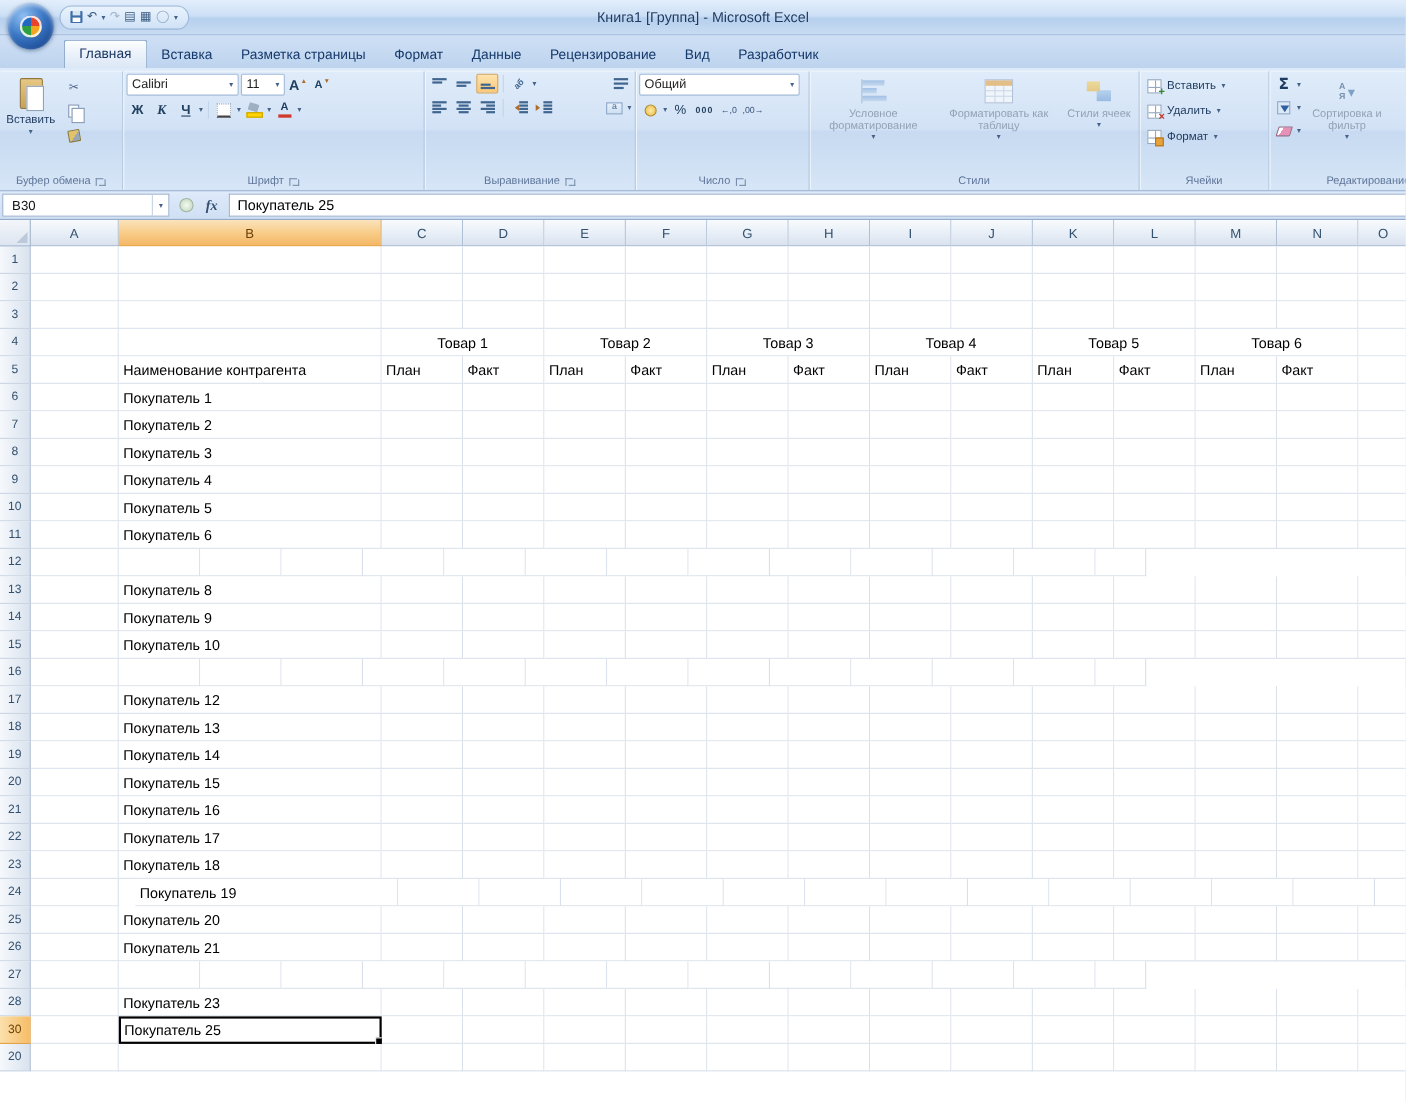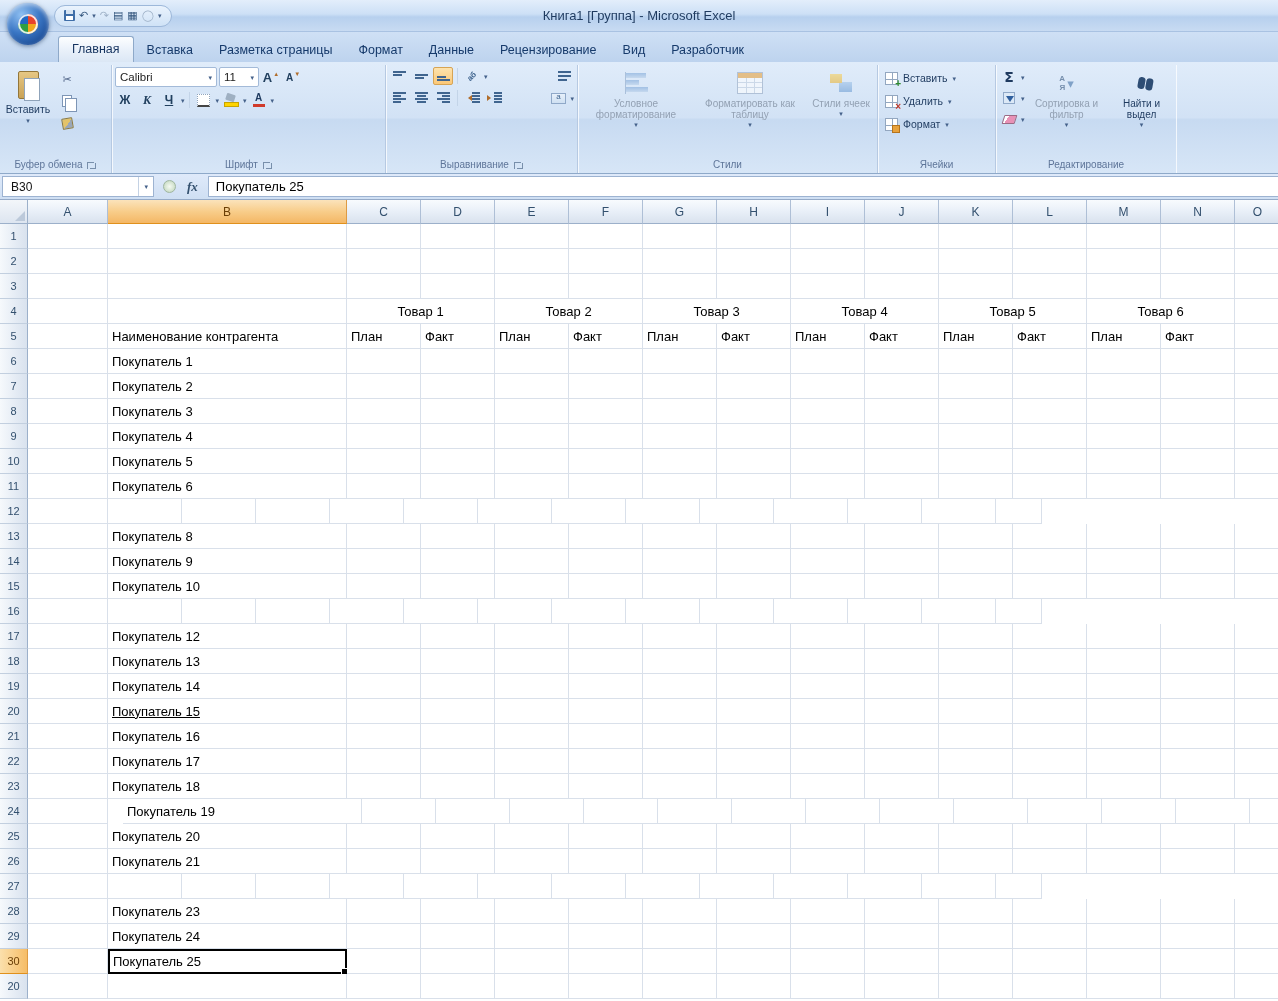--- a/index.html
+++ b/index.html
@@ -297,20 +297,44 @@
             </span>
           <span class="dd">▾</span>
         </div>
       </div>
       <div class="glabel">
         <span>Выравнивание</span>
         <span class="launcher"></span>
       </div>
     </div>
 
+    <div class="group" style="width:158px">
+      <div class="gc col">
+        <div class="frow">
+          <div class="combo" style="width:146px">
+              <span>Общий</span>
+              <span class="dd">▾</span>
+            </div>
+        </div>
+        <div class="frow">
+          <span class="tbtn">
+              <span class="coin-ic"></span>
+            </span>
+          <span class="dd">▾</span>
+          <span class="tbtn">%</span>
+          <span class="tbtn t000">000</span>
+          <span class="tbtn decbtn">←,0</span>
+          <span class="tbtn decbtn">,00→</span>
+        </div>
+      </div>
+      <div class="glabel">
+        <span>Число</span>
+        <span class="launcher"></span>
+      </div>
+    </div>
 
     <div class="group" style="width:300px">
       <div class="gc row">
         <div class="bigbtn disabled" style="width:110px">
           <div class="sic sic-cond"></div>
           <div class="bl2">Условное форматирование</div>
           <span class="dd">▾</span>
         </div>
         <div class="bigbtn disabled" style="width:118px">
           <div class="sic sic-table"></div>
@@ -750,21 +774,21 @@
         <div class="cell" style="width: 74px;"></div>
         <div class="cell" style="width: 74px;"></div>
         <div class="cell" style="width: 74px;"></div>
         <div class="cell" style="width: 74px;"></div>
         <div class="cell" style="width: 74px;"></div>
         <div class="cell" style="width: 46px;"></div>
       </div>
       <div class="grow">
         <div class="rowh">20</div>
         <div class="cell" style="width: 80px;"></div>
-        <div class="cell" style="width: 239px; text-decoration: underline;">Покупатель 15</div>
+        <div class="cell" style="width: 239px;">Покупатель 15</div>
         <div class="cell" style="width: 74px;"></div>
         <div class="cell" style="width: 74px;"></div>
         <div class="cell" style="width: 74px;"></div>
         <div class="cell" style="width: 74px;"></div>
         <div class="cell" style="width: 74px;"></div>
         <div class="cell" style="width: 74px;"></div>
         <div class="cell" style="width: 74px;"></div>
         <div class="cell" style="width: 74px;"></div>
         <div class="cell" style="width: 74px;"></div>
         <div class="cell" style="width: 74px;"></div>
@@ -909,38 +933,20 @@
         <div class="cell" style="width: 74px;"></div>
         <div class="cell" style="width: 74px;"></div>
         <div class="cell" style="width: 74px;"></div>
         <div class="cell" style="width: 74px;"></div>
         <div class="cell" style="width: 74px;"></div>
         <div class="cell" style="width: 74px;"></div>
         <div class="cell" style="width: 74px;"></div>
         <div class="cell" style="width: 46px;"></div>
       </div>
       <div class="grow">
-        <div class="rowh">29</div>
-        <div class="cell" style="width: 80px;"></div>
-        <div class="cell" style="width: 239px;">Покупатель 24</div>
-        <div class="cell" style="width: 74px;"></div>
-        <div class="cell" style="width: 74px;"></div>
-        <div class="cell" style="width: 74px;"></div>
-        <div class="cell" style="width: 74px;"></div>
-        <div class="cell" style="width: 74px;"></div>
-        <div class="cell" style="width: 74px;"></div>
-        <div class="cell" style="width: 74px;"></div>
-        <div class="cell" style="width: 74px;"></div>
-        <div class="cell" style="width: 74px;"></div>
-        <div class="cell" style="width: 74px;"></div>
-        <div class="cell" style="width: 74px;"></div>
-        <div class="cell" style="width: 74px;"></div>
-        <div class="cell" style="width: 46px;"></div>
-      </div>
-      <div class="grow">
         <div class="rowh sel">30</div>
         <div class="cell" style="width: 80px;"></div>
         <div class="cell selcell" style="width: 239px;">Покупатель 25</div>
         <div class="cell" style="width: 74px;"></div>
         <div class="cell" style="width: 74px;"></div>
         <div class="cell" style="width: 74px;"></div>
         <div class="cell" style="width: 74px;"></div>
         <div class="cell" style="width: 74px;"></div>
         <div class="cell" style="width: 74px;"></div>
         <div class="cell" style="width: 74px;"></div>

